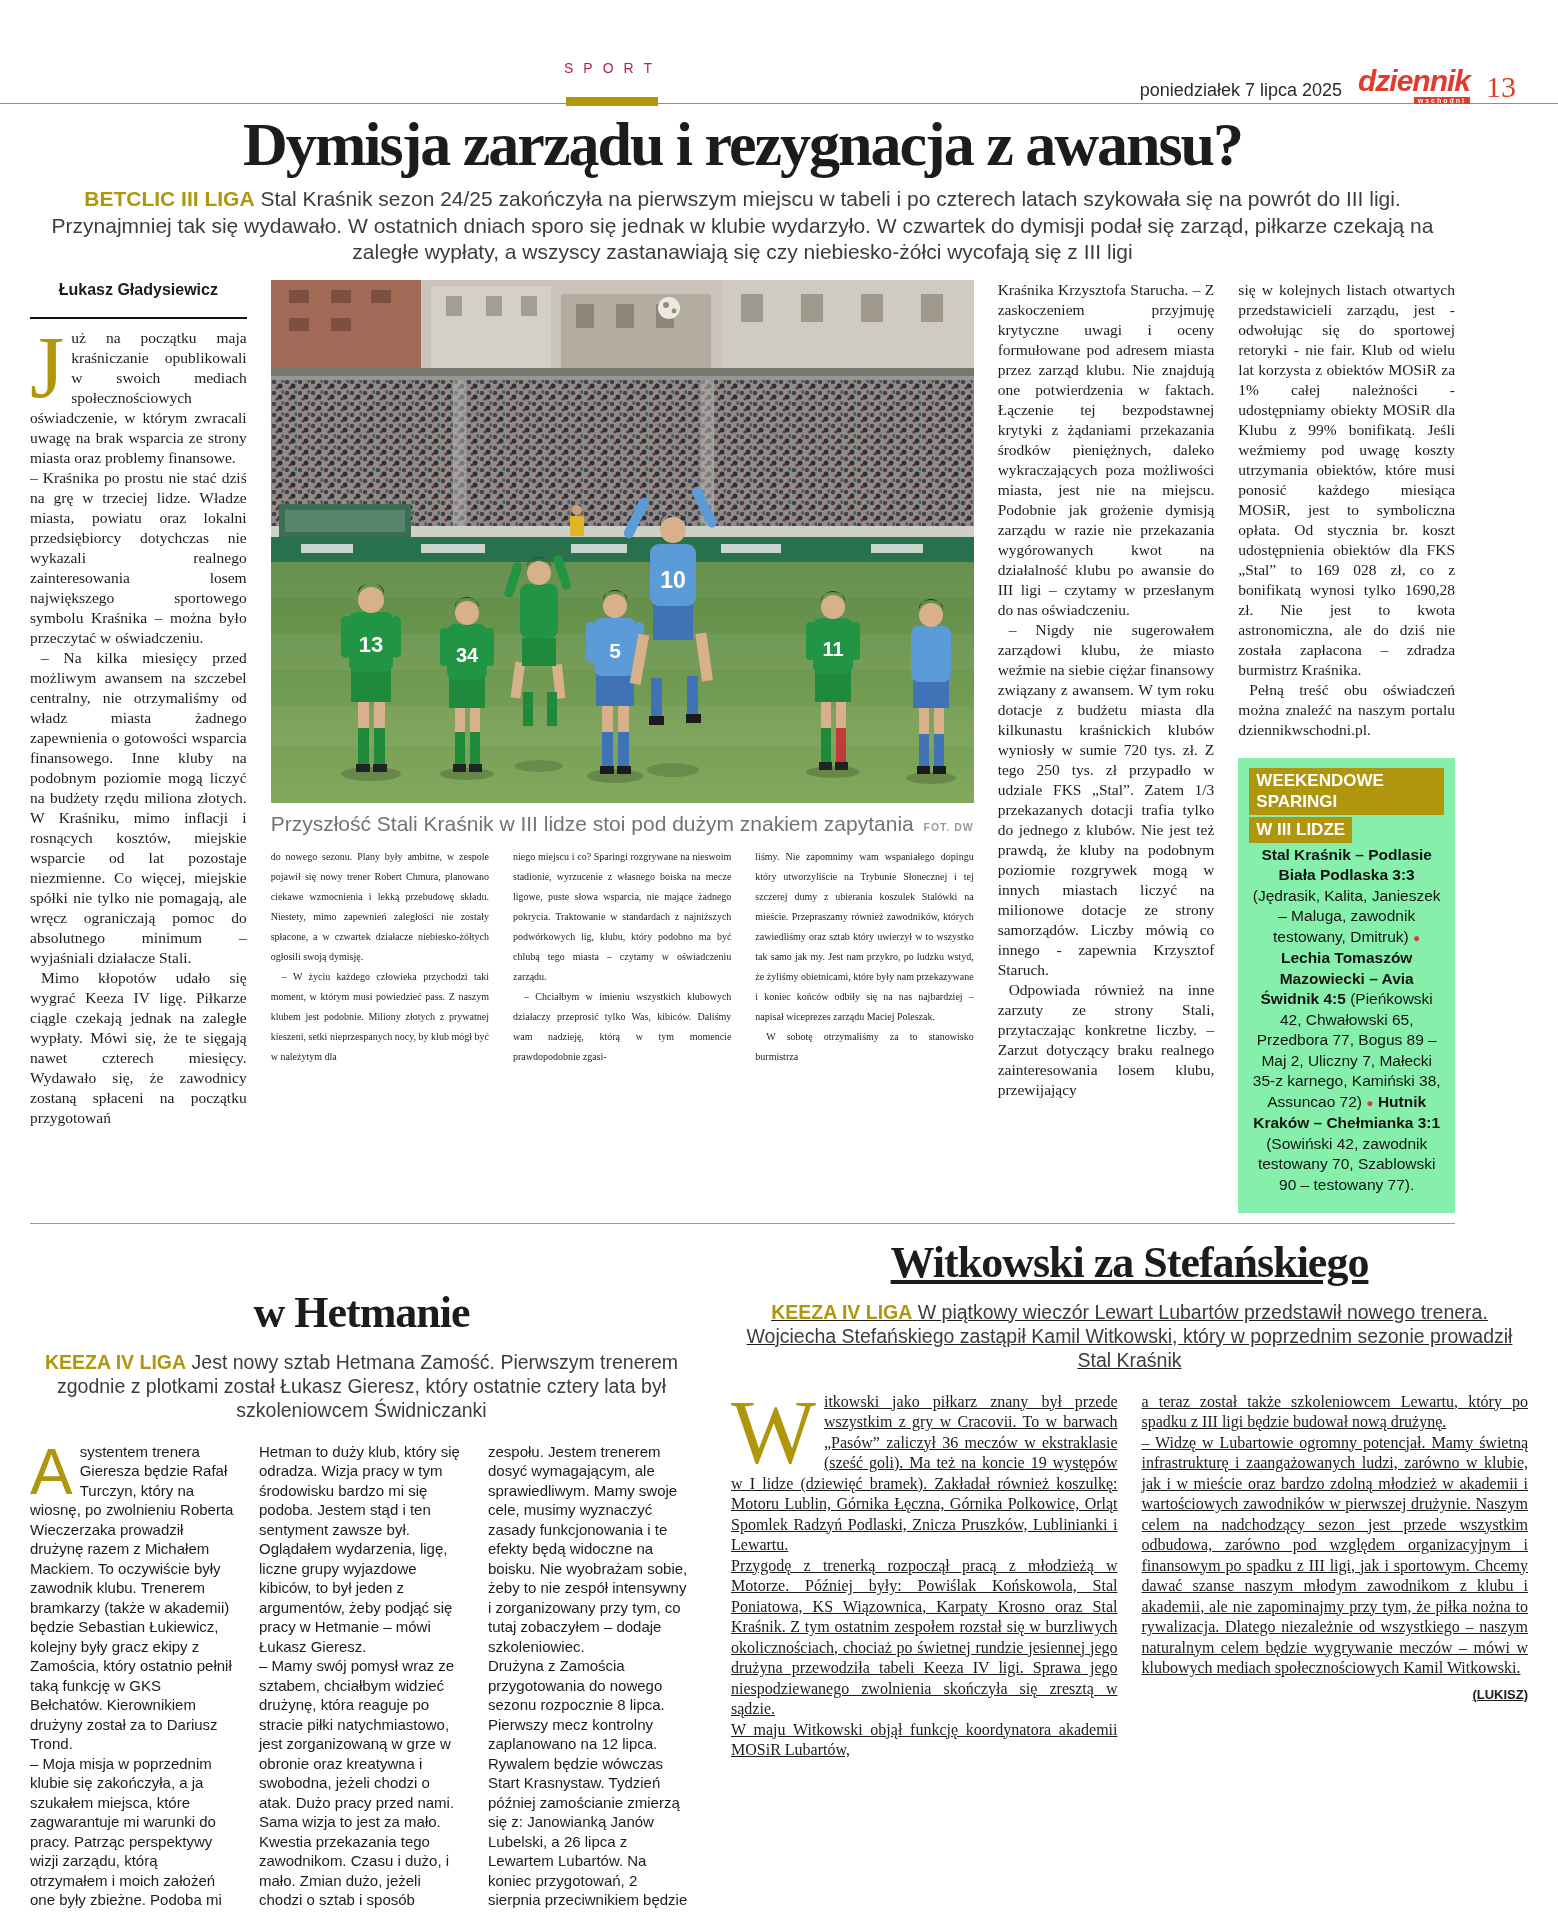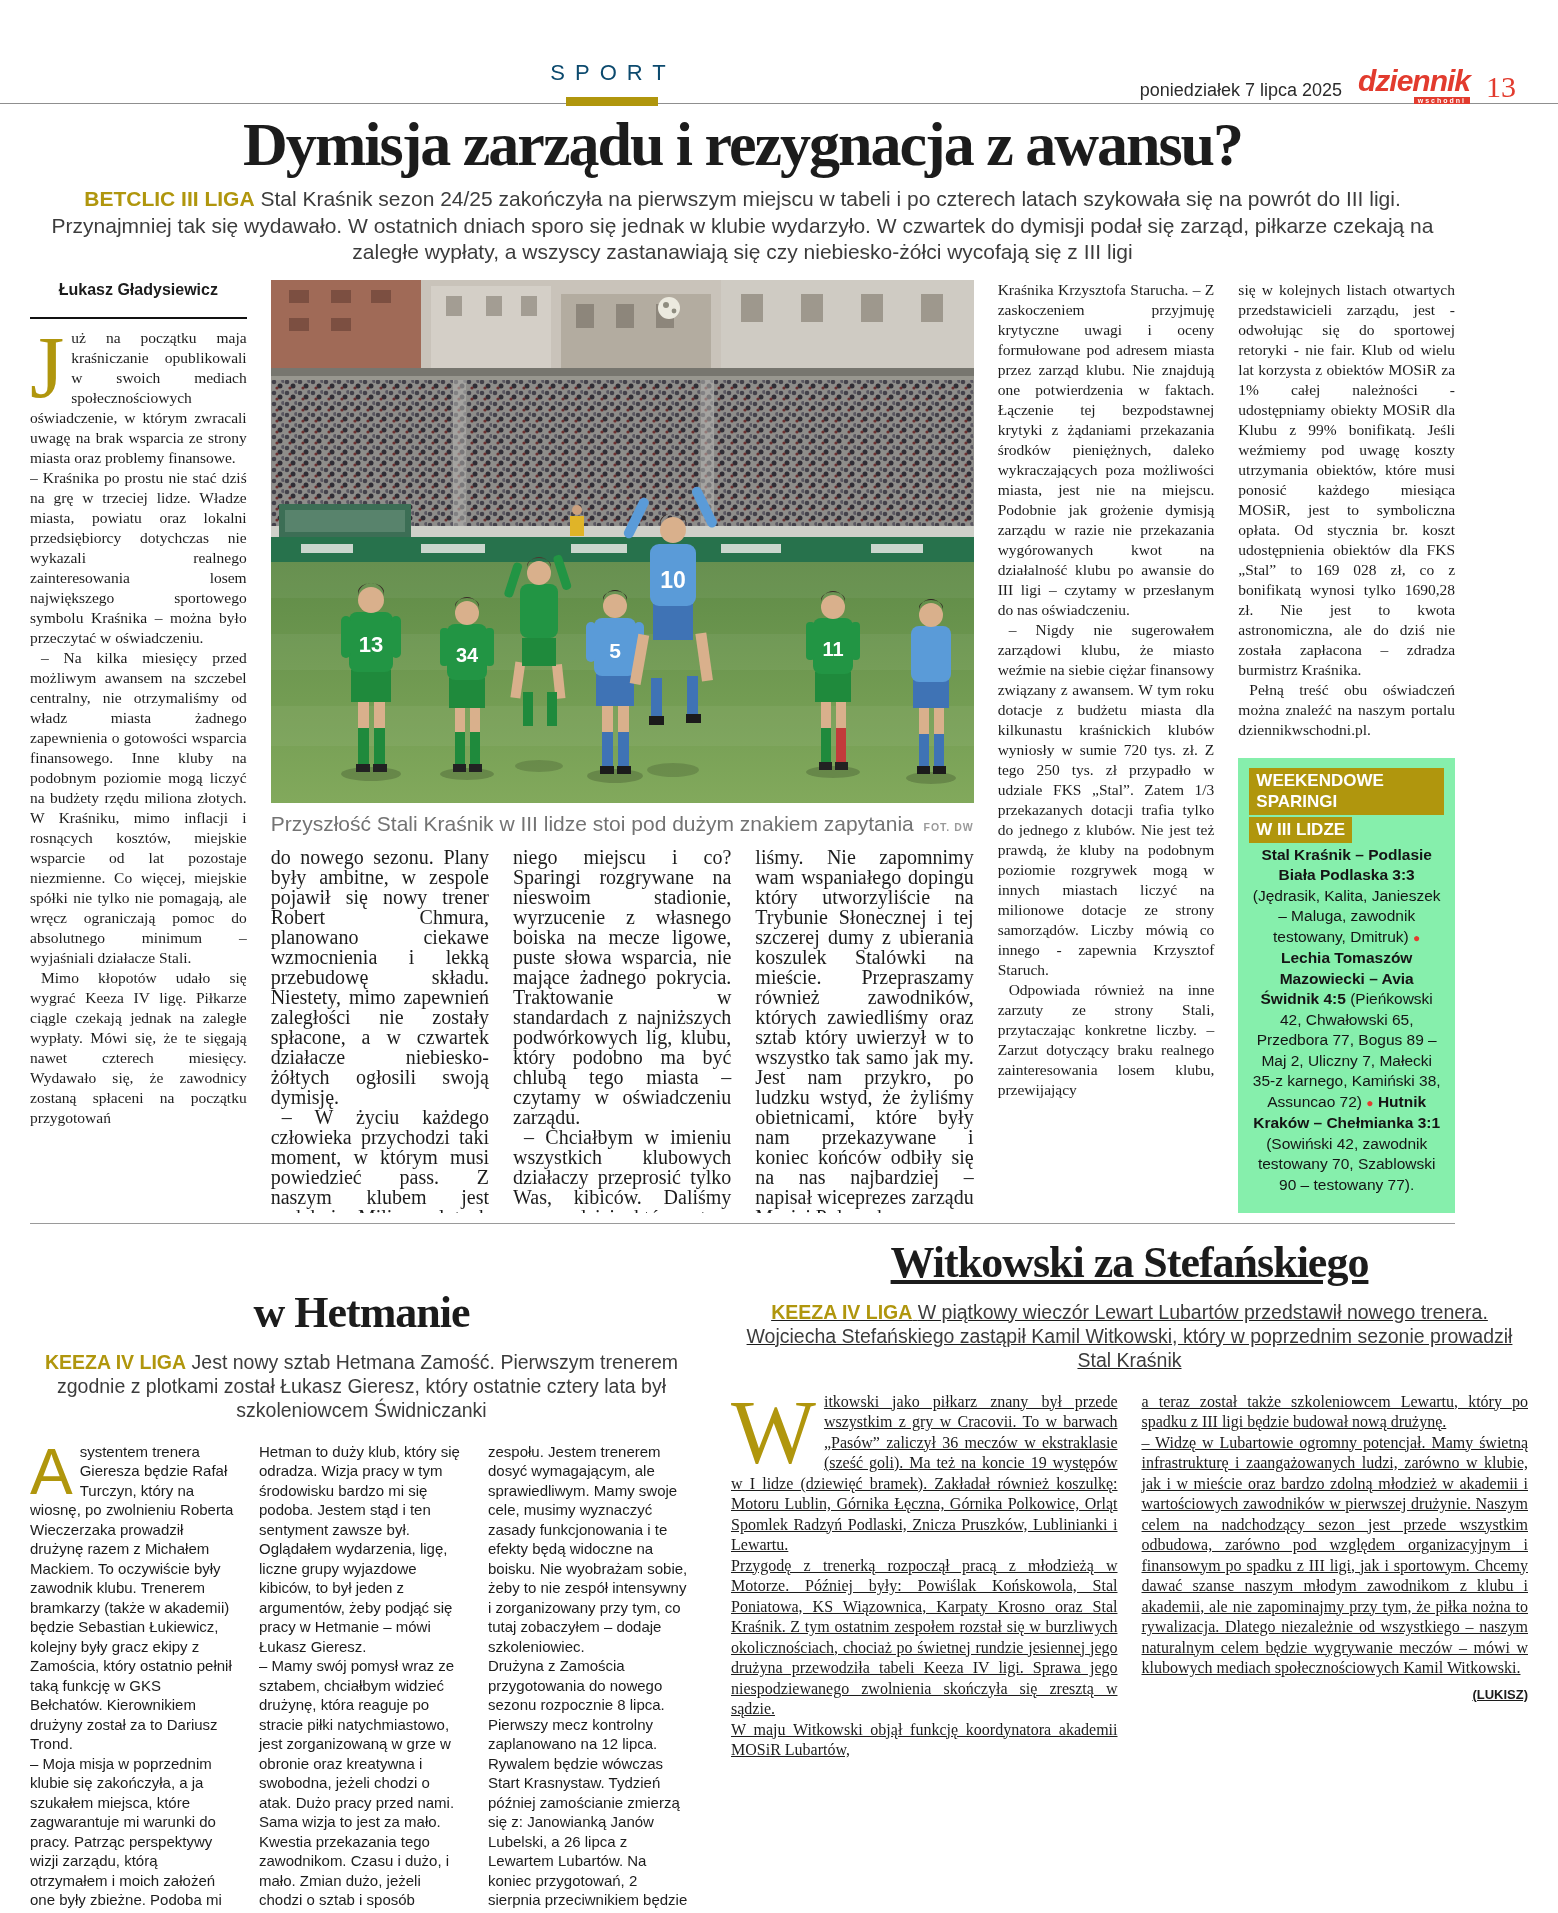--- a/index.html
+++ b/index.html
@@ -3,21 +3,21 @@
 <meta charset="utf-8">
 <style>
   * { margin:0; padding:0; box-sizing:border-box; }
   body { background:#ffffff; font-family:"Liberation Serif", serif; color:#1c1c1c; }
   .page { position:relative; width:1558px; height:1913px; background:#fff; overflow:hidden; }
 
   
   .topbar { position:relative; height:106px; }
   .topbar-rule { position:absolute; left:0; right:0; top:103px; height:1px; background:#8f8f8f; }
   .section-label { position:absolute; left:528px; top:60px; width:170px; text-align:center;
-    font-family:"Liberation Sans", sans-serif; font-size:22px; letter-spacing:10px; color:#0c4a6e; }
+    font-family:"Liberation Sans", sans-serif; font-size:14px; letter-spacing:10px; color:#be185d; }
   .section-bar { position:absolute; left:566px; top:97px; width:92px; height:9px; background:#b0960d; }
   .top-right { position:absolute; right:42px; top:66px; display:flex; align-items:flex-end; gap:16px; }
   .date { font-family:"Liberation Sans", sans-serif; font-size:18px; color:#2b2b2b; padding-bottom:3px; }
   .logo-wrap { display:flex; flex-direction:column; align-items:flex-end; line-height:1; }
   .logo-main { font-family:"Liberation Sans", sans-serif; font-weight:bold; font-style:italic;
     font-size:30px; color:#e23b2e; letter-spacing:-1px; }
   .logo-sub { background:#e23b2e; color:#fff; font-family:"Liberation Sans", sans-serif;
     font-size:7px; font-weight:bold; letter-spacing:2px; padding:0 4px; margin-top:1px; }
   .page-number { font-family:"Liberation Serif", serif; font-size:30px; color:#e23b2e; }
 
@@ -39,21 +39,21 @@
   .dropcap { float:left; color:#b0960d; font-size:88px; line-height:72px; padding:4px 7px 0 0;
     font-family:"Liberation Serif", serif; }
 
   .photo-group { flex:0 0 703px; display:flex; flex-direction:column; }
   .photo-frame { width:703px; height:523px; }
   .caption-row { display:flex; justify-content:space-between; align-items:baseline;
     font-family:"Liberation Sans", sans-serif; margin:9px 0 11px; }
   .caption { font-size:21px; color:#737373; }
   .credit { font-size:10.5px; font-weight:bold; color:#9a9a9a; letter-spacing:1px; }
   .under-cols { display:flex; gap:24px; flex:1; overflow:hidden; }
-  .ucol { flex:1 1 0; font-size:20px; line-height:20px; text-align:justify; }
+  .ucol { flex:1 1 0; font-size:10px; line-height:20px; text-align:justify; }
 
   .col-last { display:flex; flex-direction:column; }
   .scol { font-size:15.5px; line-height:20px; text-align:justify; }
 
   
   .sidebar-box { background:#86efac; margin-top:18px; padding:10px 11px 12px; flex:1; overflow:hidden; }
   .sidebar-title span { display:inline-block; background:#b0960d; color:#fff;
     font-family:"Liberation Sans", sans-serif; font-weight:bold; font-size:17px; line-height:21px;
     padding:2px 7px 3px; margin-bottom:2px; }
   .sidebar-body { font-family:"Liberation Sans", sans-serif; font-size:15.5px; line-height:20.5px;

